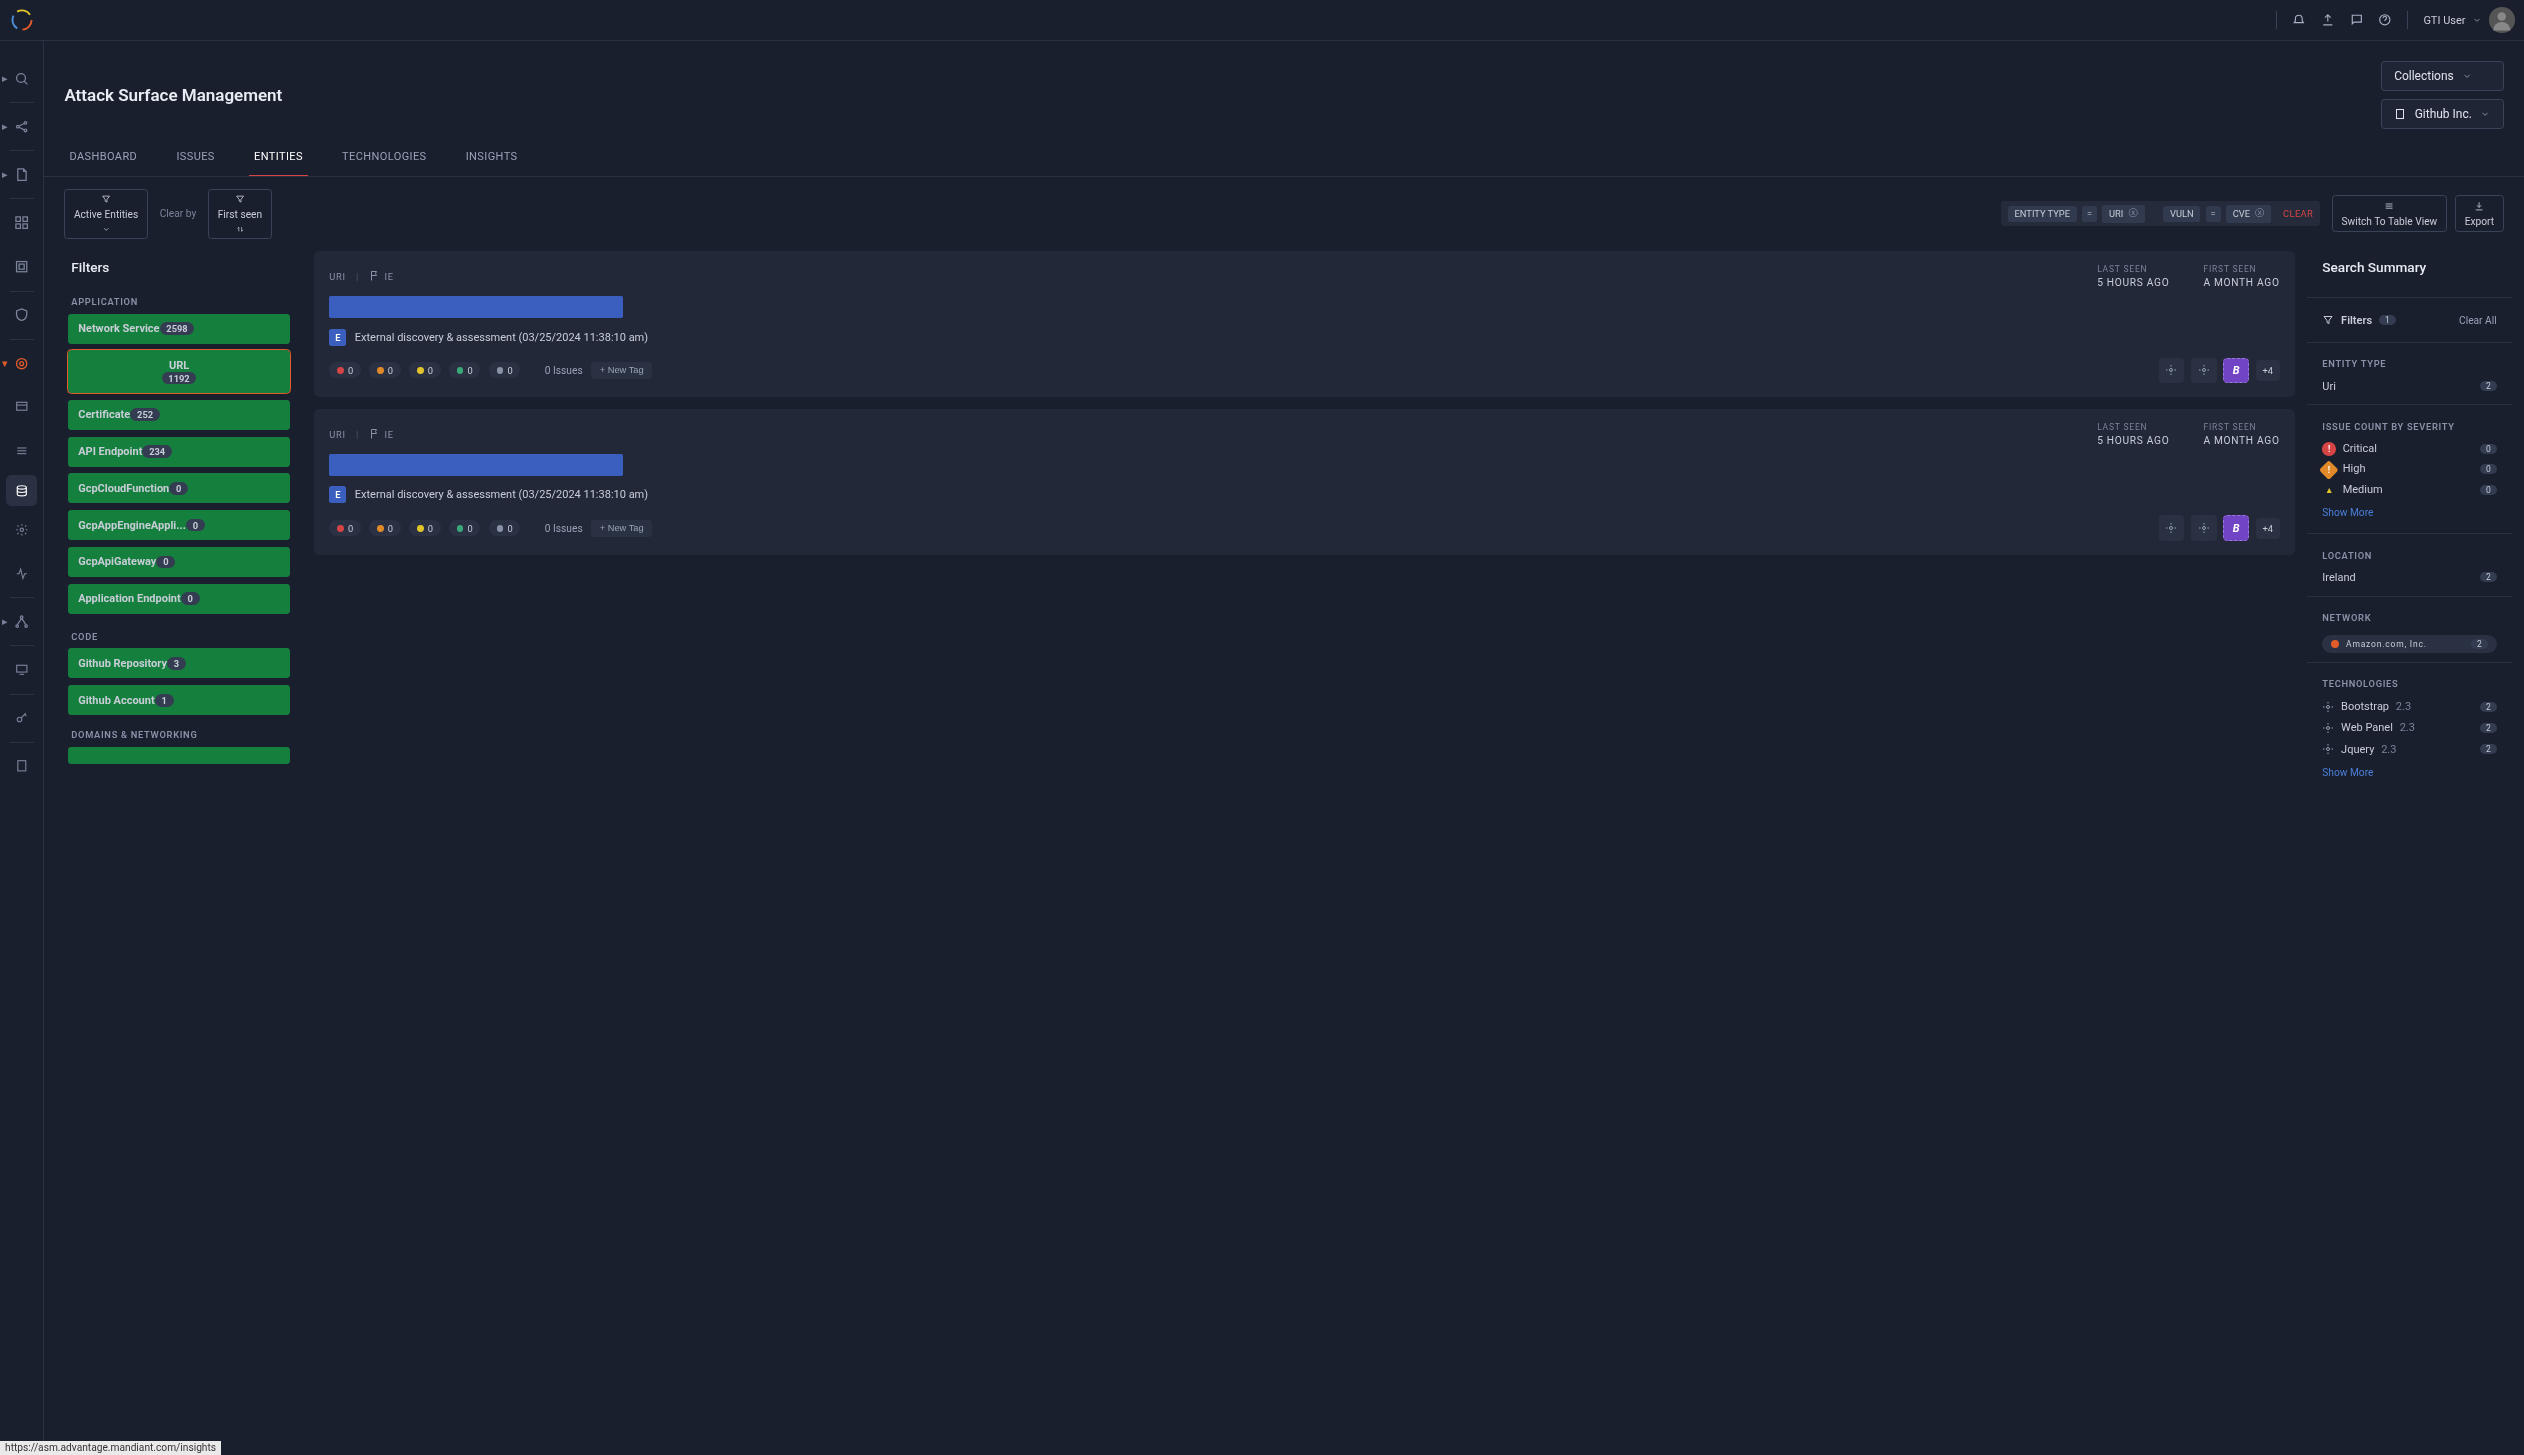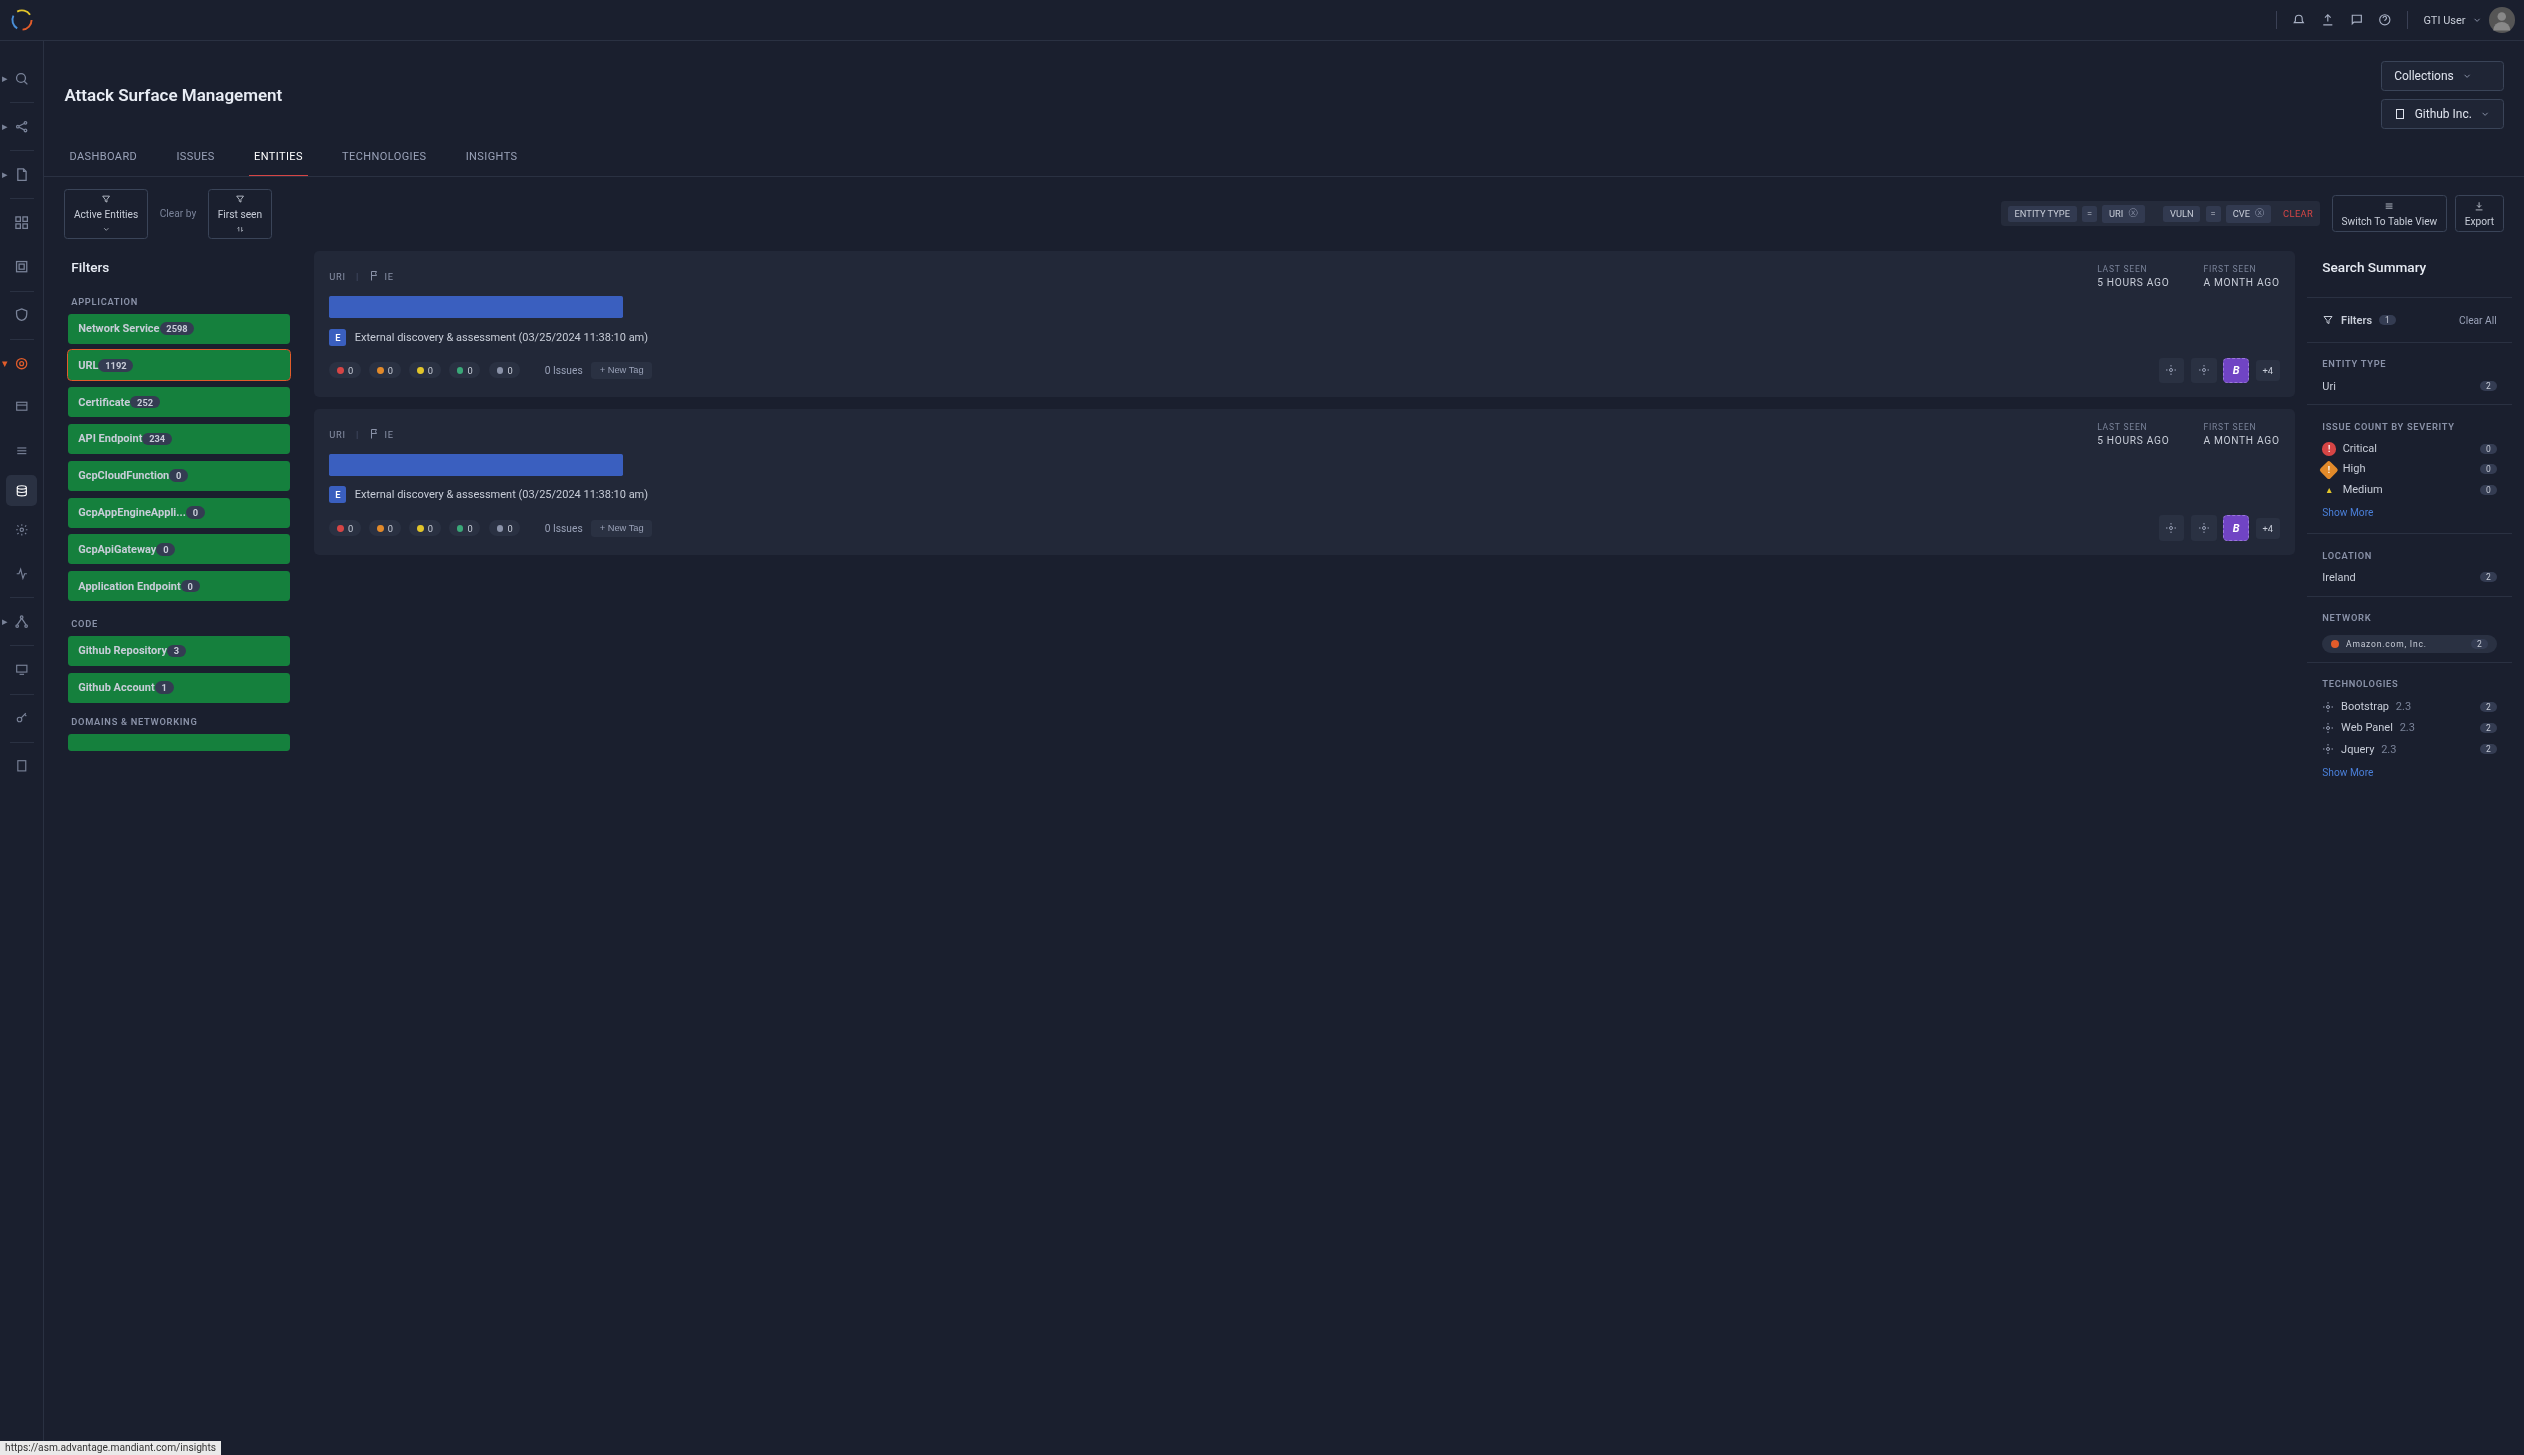--- a/index.html
+++ b/index.html
@@ -271,20 +271,21 @@
   display: flex;
   align-items: center;
   justify-content: flex-start;
   cursor: pointer;
   font-size: 11px;
   font-weight: bold;
 }
 .filter-row.selected {
   outline: 1.7px solid #e25c2a;
   outline-offset: -0.8px;
+  flex-direction: column;
 }
 .count-badge {
   background: #343c52;
   border-radius: 8.5px;
   padding: 0.8px 6.8px;
   font-size: 9.3px;
   color: #c8cdd8;
 }
 
 .result-card {

